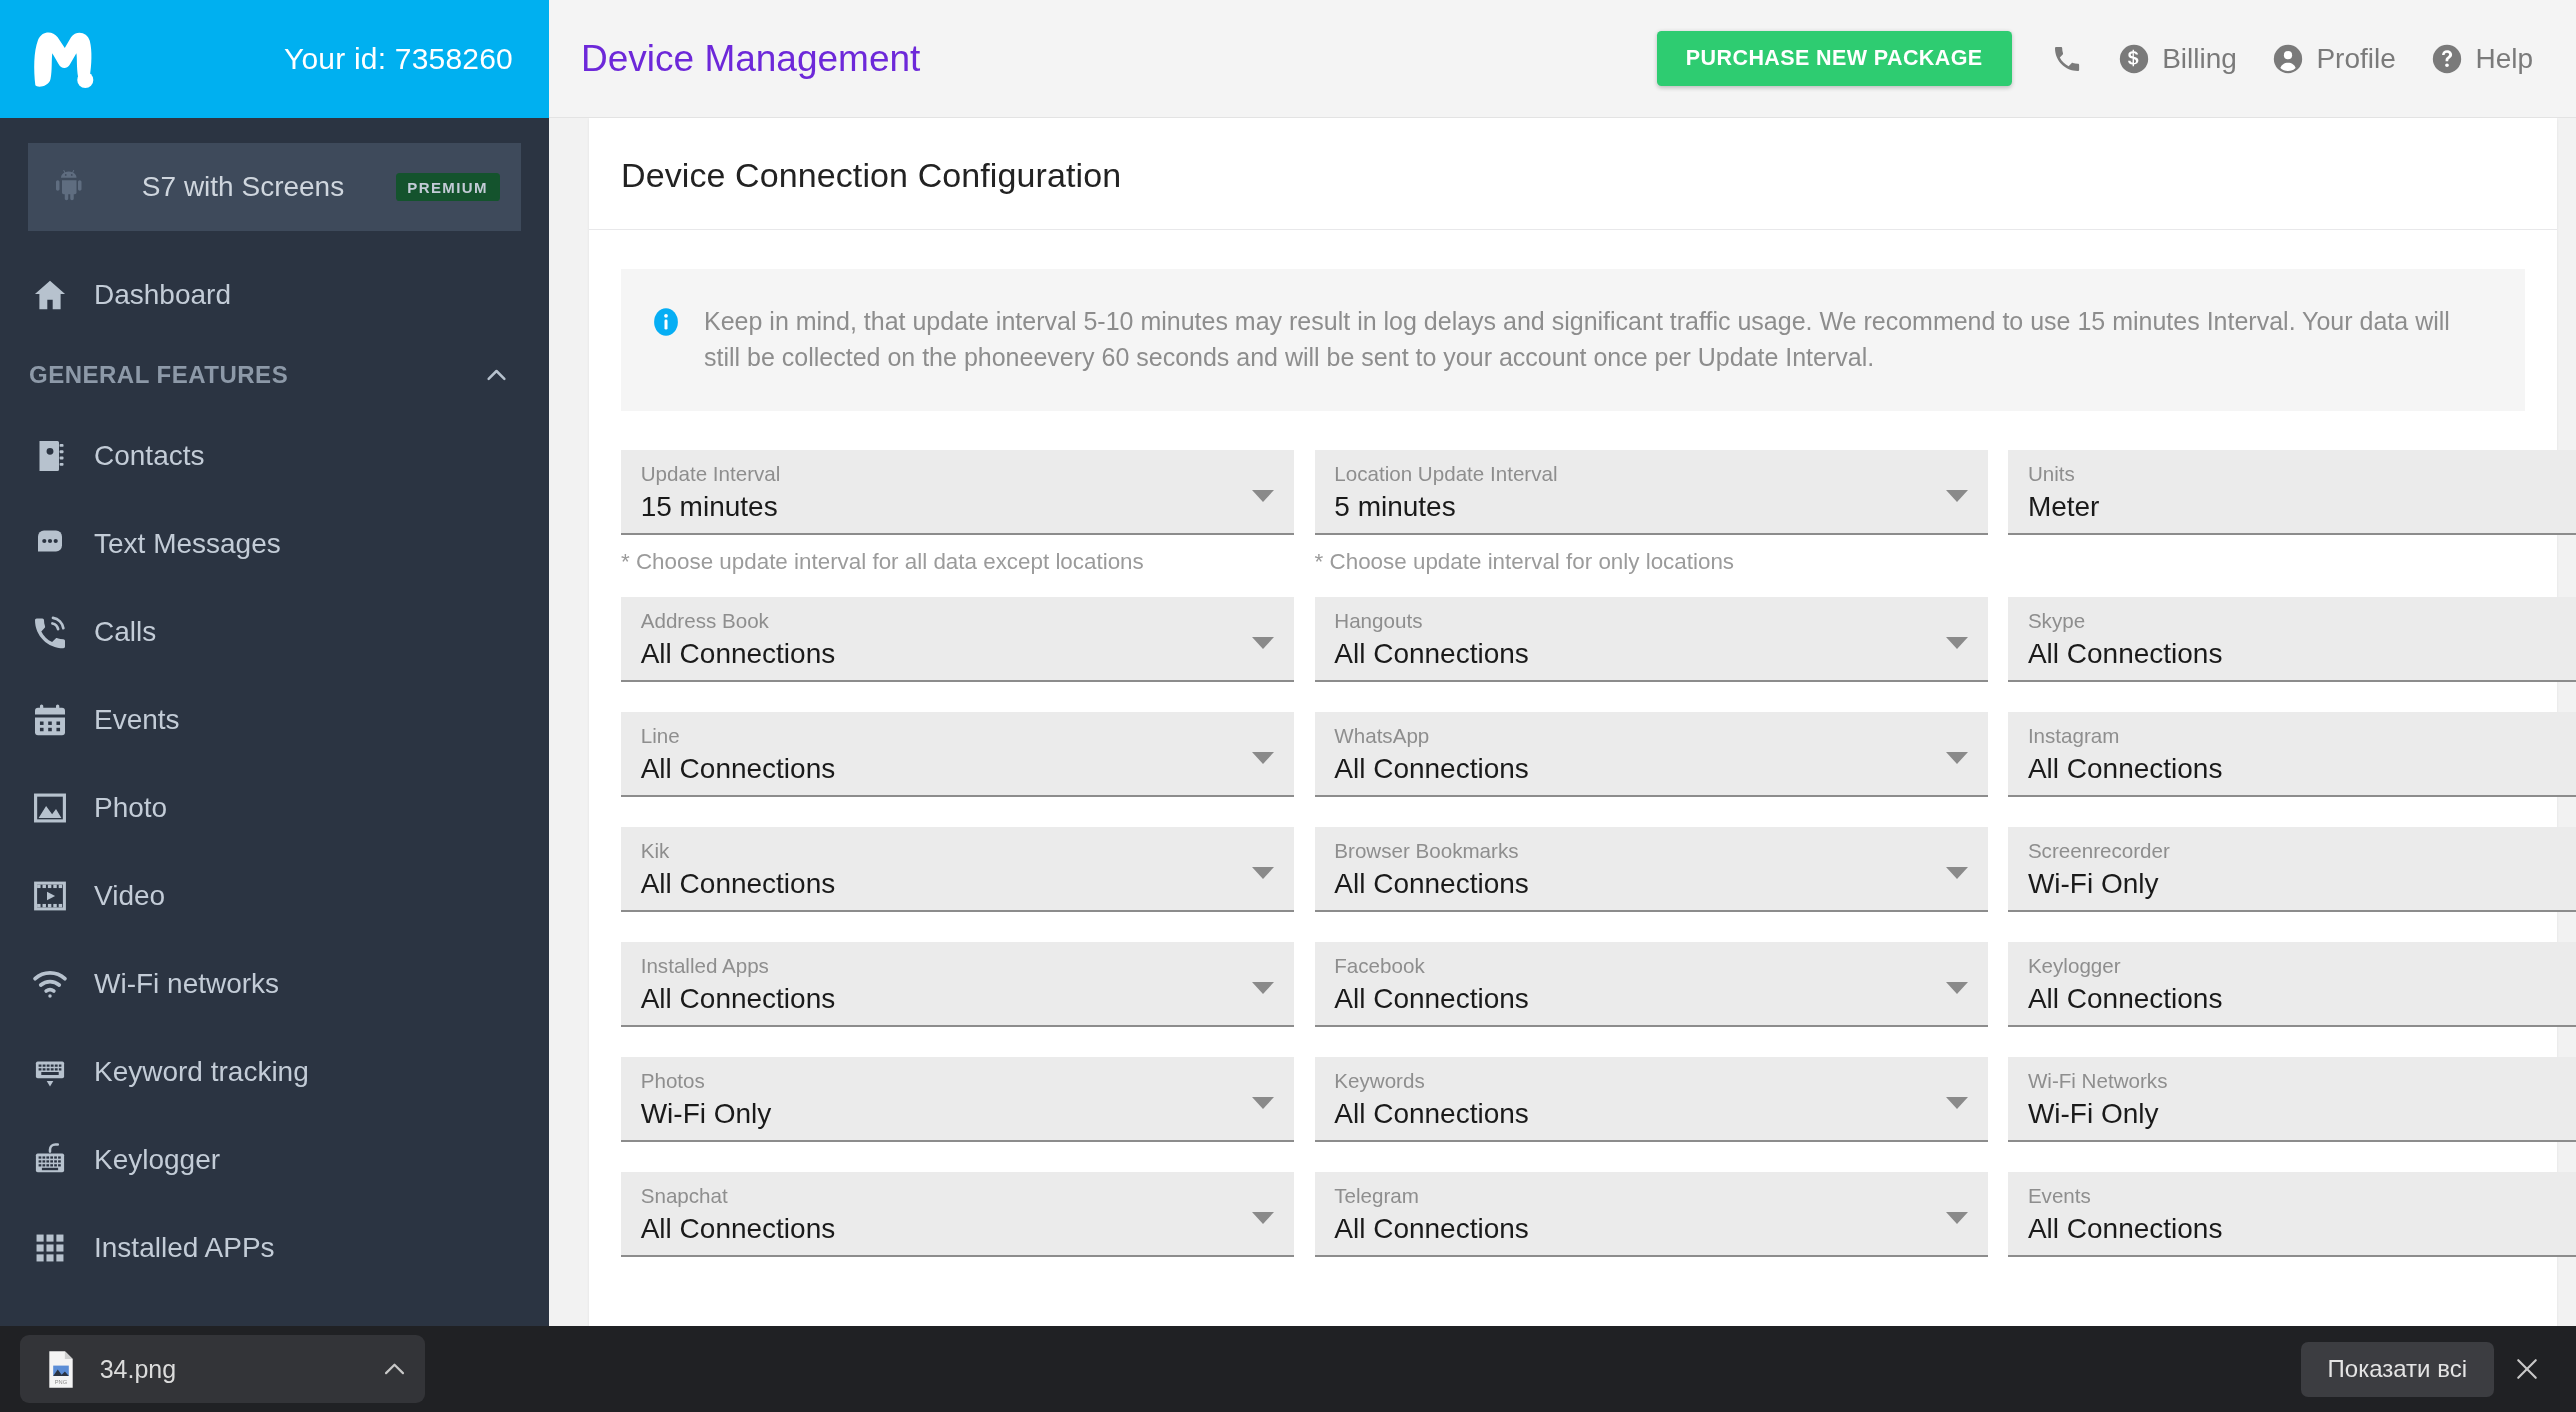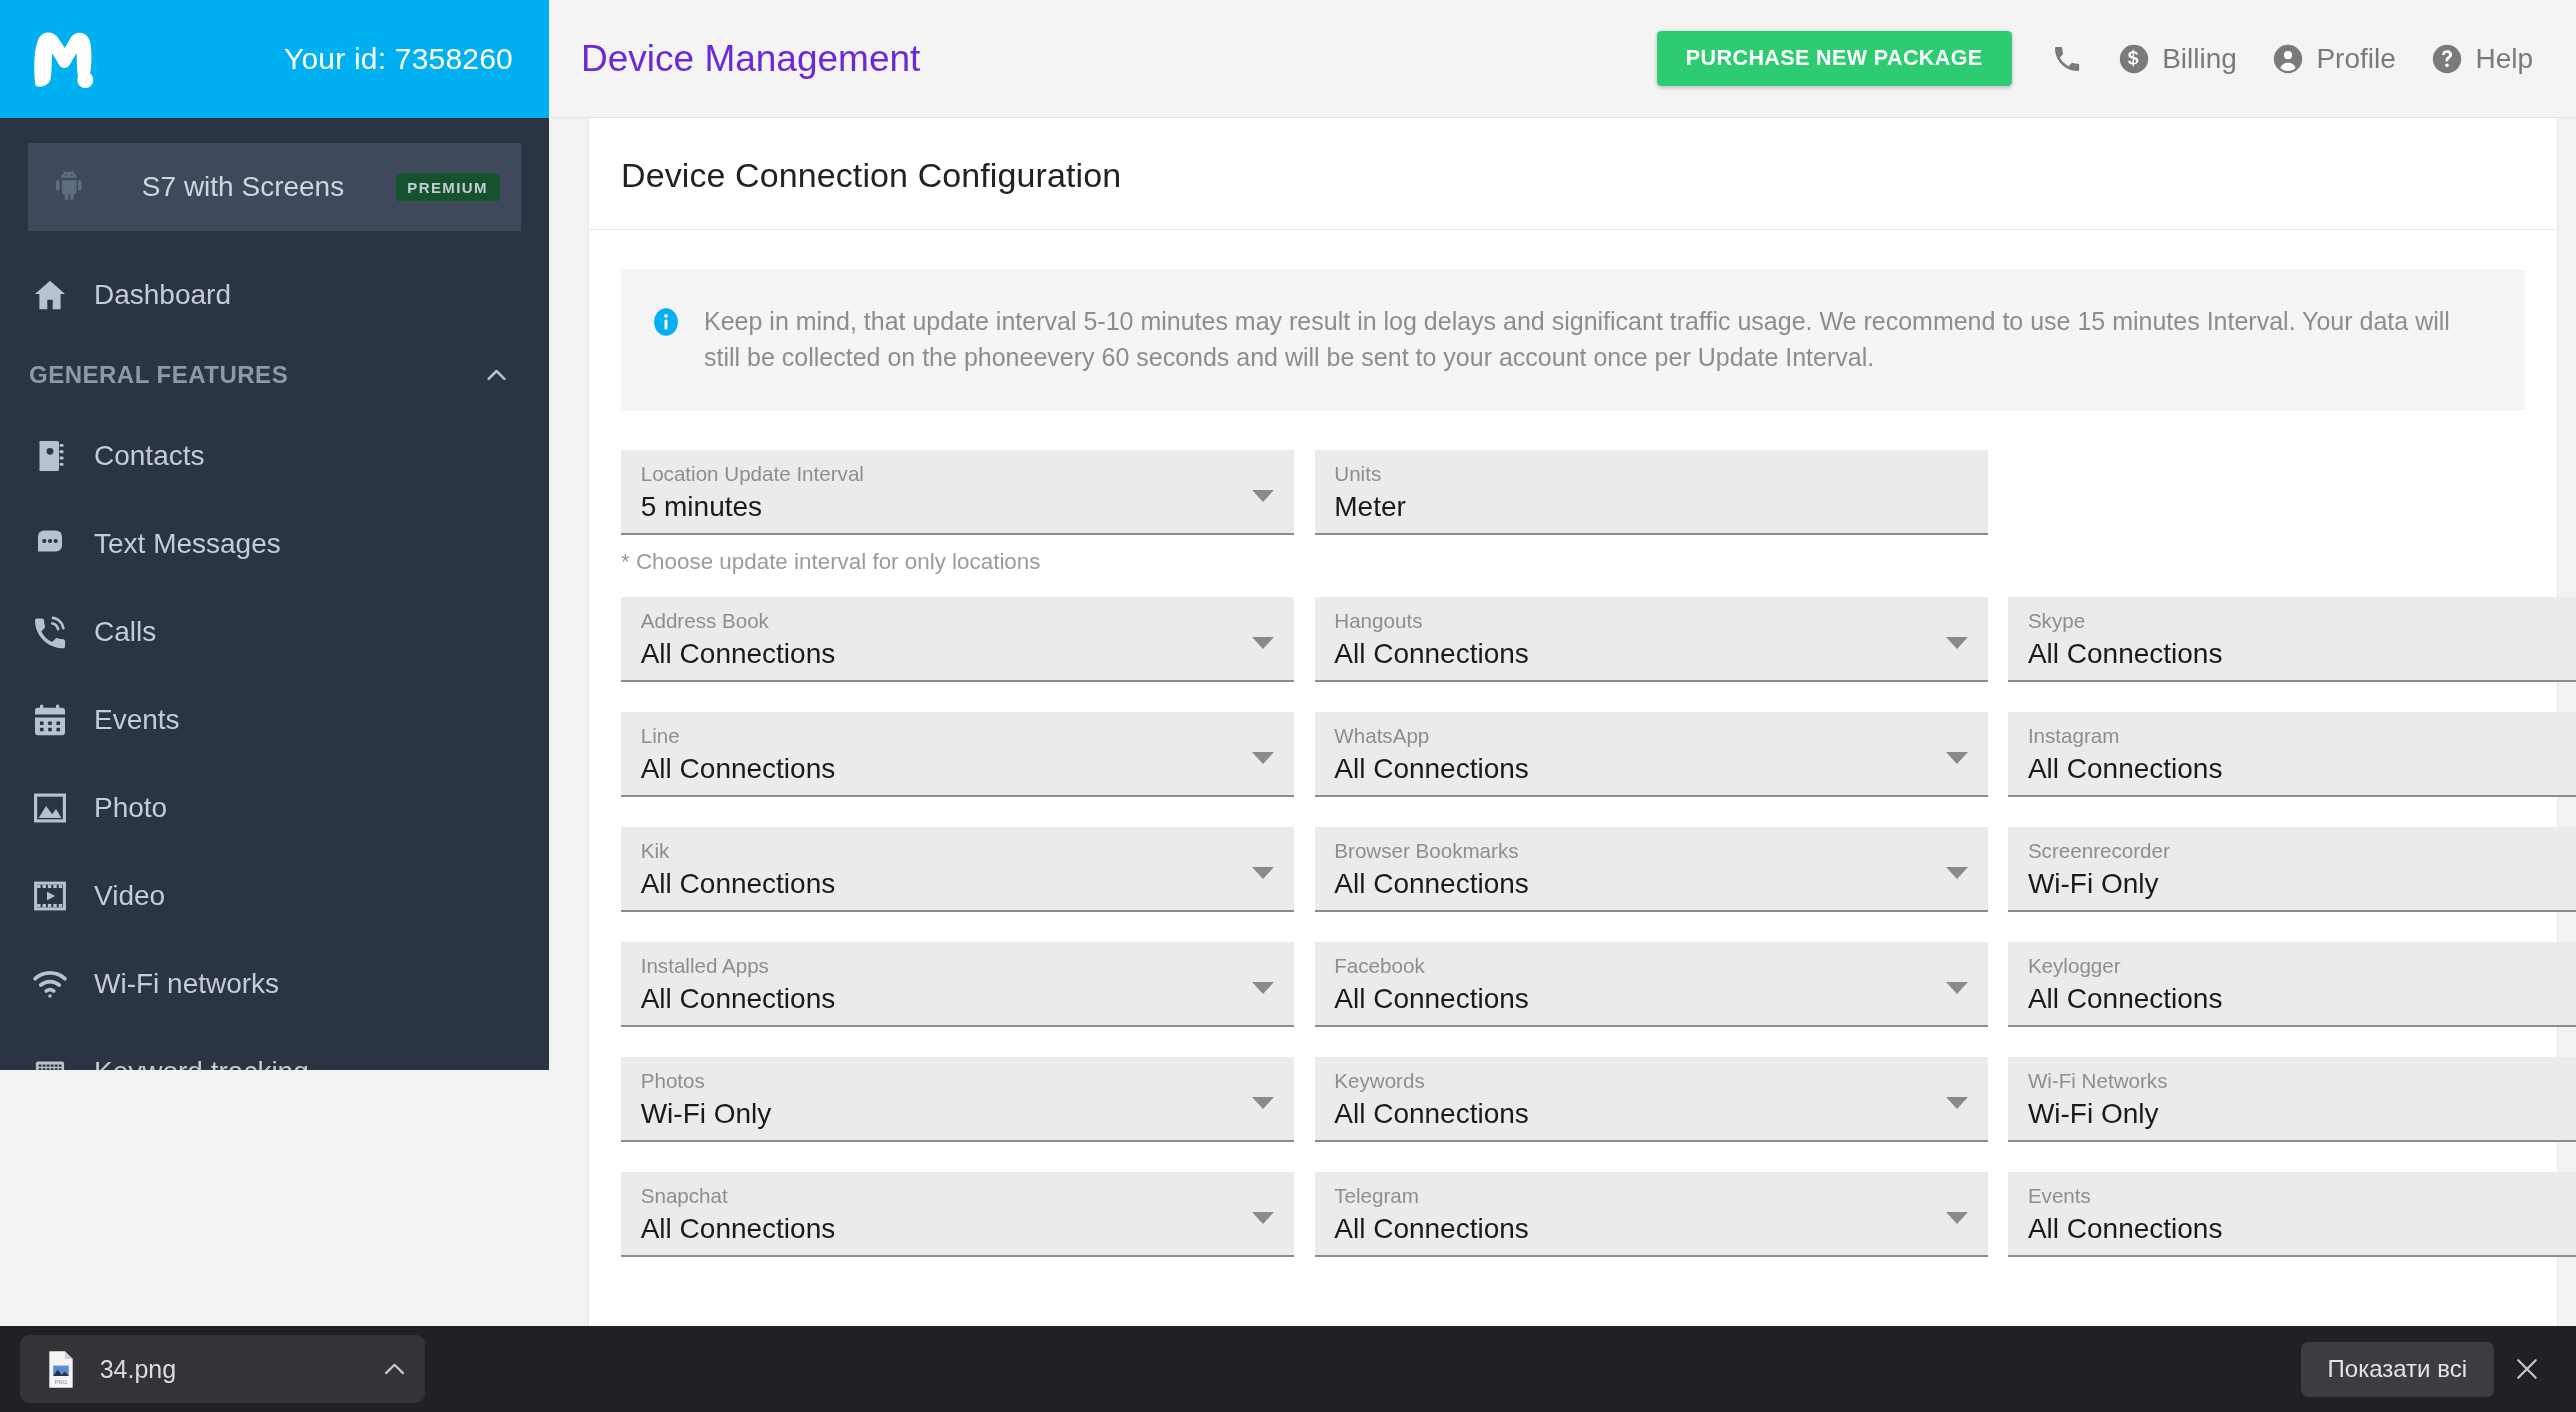--- a/index.html
+++ b/index.html
@@ -56,21 +56,21 @@
     display: flex; align-items: center; gap: 11.6px;
     color: #7a7a7a; font-size: 28px; font-weight: 400;
     margin-left: 34px; cursor: pointer; white-space: nowrap;
   }
   .top-link.icon-only { margin-left: 39px; }
   .top-ico { display: flex; align-items: center; justify-content: center; }
 
   
   .sidebar {
     position: absolute; top: 118px; left: 0;
-    width: 549px; height: 952px;
+    width: 549px; height: 1294px;
     background: #2b3442;
     overflow: hidden;
   }
   .device-card {
     margin: 25px 28px 0 28px;
     height: 88px;
     background: #3e4a5b;
     display: flex; align-items: center;
     padding: 0 21.5px 0 27px;
   }
@@ -501,20 +501,28 @@
               <rect x="10.8" y="10" width="2.4" height="8" rx="1.1" fill="#ffffff"></rect>
               <circle cx="12" cy="7" r="1.5" fill="#ffffff"></circle>
             </svg>
           </span>
           <p>Keep in mind, that update interval 5-10 minutes may result in log delays and significant traffic usage. We recommend to use 15 minutes Interval. Your data will still be collected on the phoneevery 60 seconds and will be sent to your account once per Update Interval.</p>
         </div>
 
         <div class="grid">
           <div class="cell">
             <div class="field">
+              <div class="flabel">Update Interval</div>
+              <div class="fvalue">15 minutes</div>
+              <span class="caret"></span>
+            </div>
+            <div class="hint">* Choose update interval for all data except locations</div>
+          </div>
+          <div class="cell">
+            <div class="field">
               <div class="flabel">Location Update Interval</div>
               <div class="fvalue">5 minutes</div>
               <span class="caret"></span>
             </div>
             <div class="hint">* Choose update interval for only locations</div>
           </div>
           <div class="cell">
             <div class="field">
               <div class="flabel">Units</div>
               <div class="fvalue">Meter</div>

